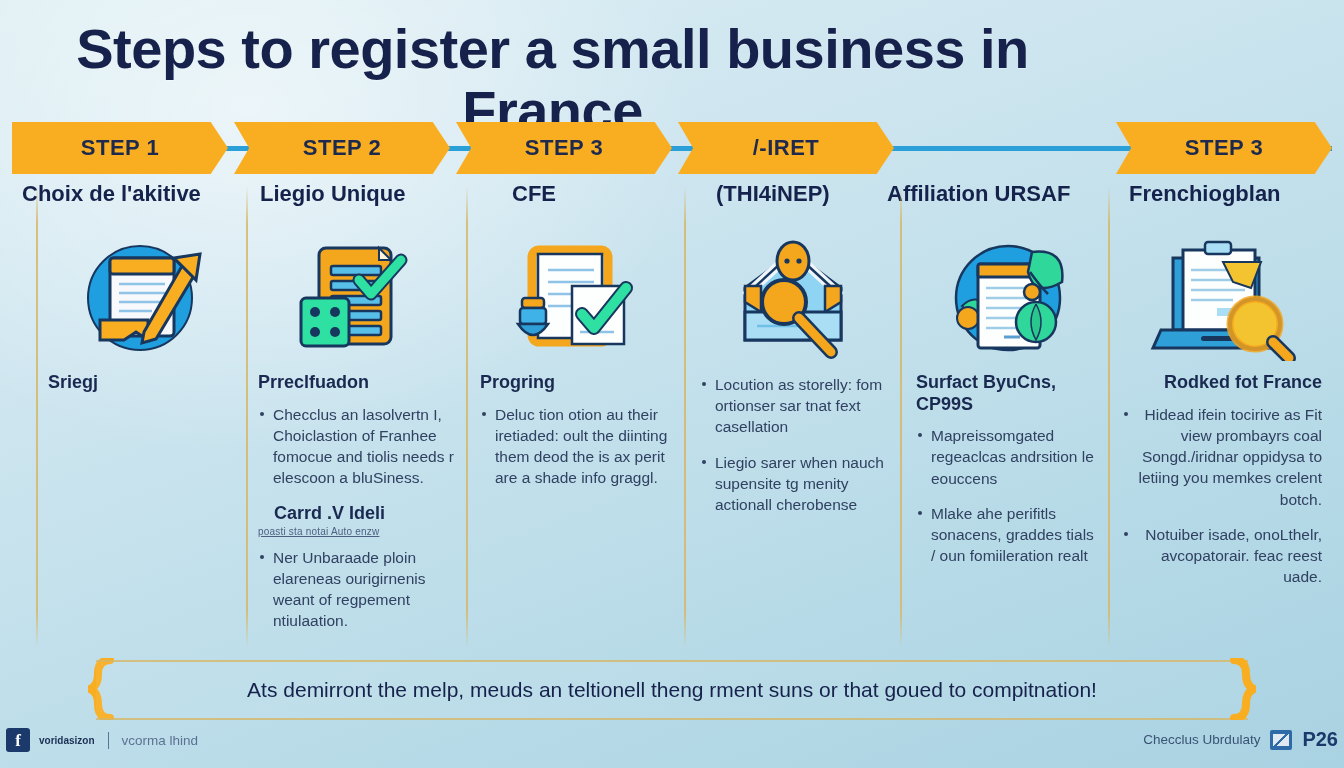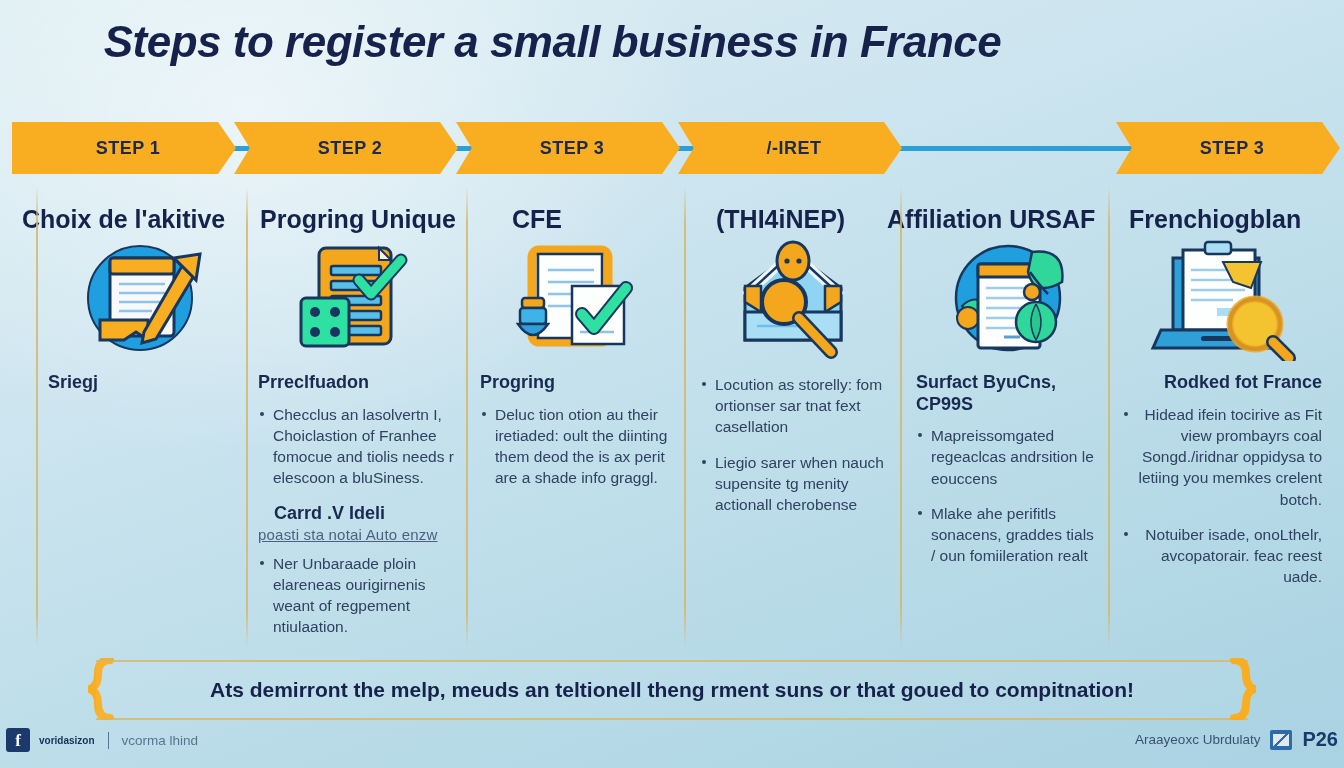--- a/index.html
+++ b/index.html
@@ -27,27 +27,26 @@
     pointer-events: none;
   }
 
   
   .title {
     position: absolute;
     top: 18px;
     left: 0;
     width: 1105px;
     text-align: center;
-    font-size: 44px;
+    font-size: 56px;
     font-weight: bold;
     color: #16224c;
     letter-spacing: -0.5px;
     line-height: 1.1;
     text-shadow: 0 1px 0 rgba(255,255,255,0.35);
-    font-style: italic;
   }
 
   
   .ribbon-band {
     position: absolute;
     top: 122px;
     left: 12px;
     width: 1320px;
     height: 52px;
   }
@@ -61,47 +60,45 @@
   }
   .ribbon {
     position: absolute;
     top: 0;
     height: 52px;
     background: #f9ae21;
     display: flex;
     align-items: center;
     justify-content: center;
     color: #1d2a4d;
-    font-size: 18px;
+    font-size: 22px;
     font-weight: bold;
     letter-spacing: 0.5px;
     clip-path: polygon(0% 0%, 92% 0%, 100% 50%, 92% 100%, 0% 100%, 7% 50%);
-    padding-left: 8px;
   }
   .ribbon.first {
     clip-path: polygon(0% 0%, 92% 0%, 100% 50%, 92% 100%, 0% 100%, 0% 100%);
   }
 
   
   .headings {
     position: absolute;
     top: 182px;
     left: 12px;
     width: 1320px;
     height: 44px;
   }
   .col-heading {
     position: absolute;
     top: 0;
-    font-size: 25px;
+    font-size: 22px;
     font-weight: bold;
     color: #15224b;
     line-height: 1.1;
     white-space: nowrap;
-    margin-top: 24px;
   }
 
   
   .col-sep {
     position: absolute;
     top: 186px;
     width: 2px;
     height: 462px;
     background: linear-gradient(180deg, rgba(216,186,110,0.0) 0%, rgba(214,183,104,0.85) 8%, rgba(214,183,104,0.85) 92%, rgba(216,186,110,0.0) 100%);
   }
@@ -147,21 +144,21 @@
     border-radius: 50%;
     background: #314161;
   }
   .sub-head {
     font-size: 18px;
     font-weight: bold;
     color: #1a2950;
     margin: 4px 0 2px 16px;
   }
   .sub-sub {
-    font-size: 15px;
+    font-size: 10px;
     color: #4e5f80;
     text-decoration: underline;
     margin-bottom: 8px;
     letter-spacing: 0.2px;
   }
 
   
   .callout {
     position: absolute;
     left: 96px;
@@ -170,21 +167,21 @@
     height: 56px;
     display: flex;
     align-items: center;
     justify-content: center;
     border-top: 2px solid rgba(214,183,104,0.8);
     border-bottom: 2px solid rgba(214,183,104,0.8);
     background: rgba(255,255,255,0.06);
   }
   .callout-text {
     font-size: 21px;
-    font-weight: bold;
+    font-weight: normal;
     color: #16224c;
     text-align: center;
     white-space: nowrap;
   }
   .brace {
     position: absolute;
     top: 658px;
     width: 26px;
     height: 62px;
     color: #f9ae21;
@@ -272,21 +269,21 @@
     <div class="ribbon-line"></div>
     <div class="ribbon first" style="left:0px;width:216px;">STEP 1</div>
     <div class="ribbon" style="left:222px;width:216px;">STEP 2</div>
     <div class="ribbon" style="left:444px;width:216px;">STEP 3</div>
     <div class="ribbon" style="left:666px;width:216px;">/-IRET</div>
     <div class="ribbon" style="left:1104px;width:216px;">STEP 3</div>
   </div>
 
   <div class="headings">
     <div class="col-heading" style="left:10px;">Choix de l'akitive</div>
-    <div class="col-heading" style="left:248px;">Progring Unique</div>
+    <div class="col-heading" style="left:248px;">Liegio Unique</div>
     <div class="col-heading" style="left:500px;">CFE</div>
     <div class="col-heading" style="left:704px;">(THI4iNEP)</div>
     <div class="col-heading" style="left:875px;">Affiliation URSAF</div>
     <div class="col-heading" style="left:1117px;">Frenchiogblan</div>
   </div>
 
   <div class="col-sep" style="left:36px;"></div>
   <div class="col-sep" style="left:246px;"></div>
   <div class="col-sep" style="left:466px;"></div>
   <div class="col-sep" style="left:684px;"></div>
@@ -469,18 +466,18 @@
   </svg>
 
   <div class="footer-left">
     <div class="fb-icon">f</div>
     <div class="footer-handle">voridasizon</div>
     <div class="footer-divider"></div>
     <div class="footer-sub">vcorma lhind</div>
   </div>
 
   <div class="footer-right">
-    <div class="footer-credit">Araayeoxc Ubrdulaty</div>
+    <div class="footer-credit">Checclus Ubrdulaty</div>
     <div class="brand-mark"></div>
     <div class="brand-name">P26</div>
   </div>
 
 </div>
 
 </body></html>

